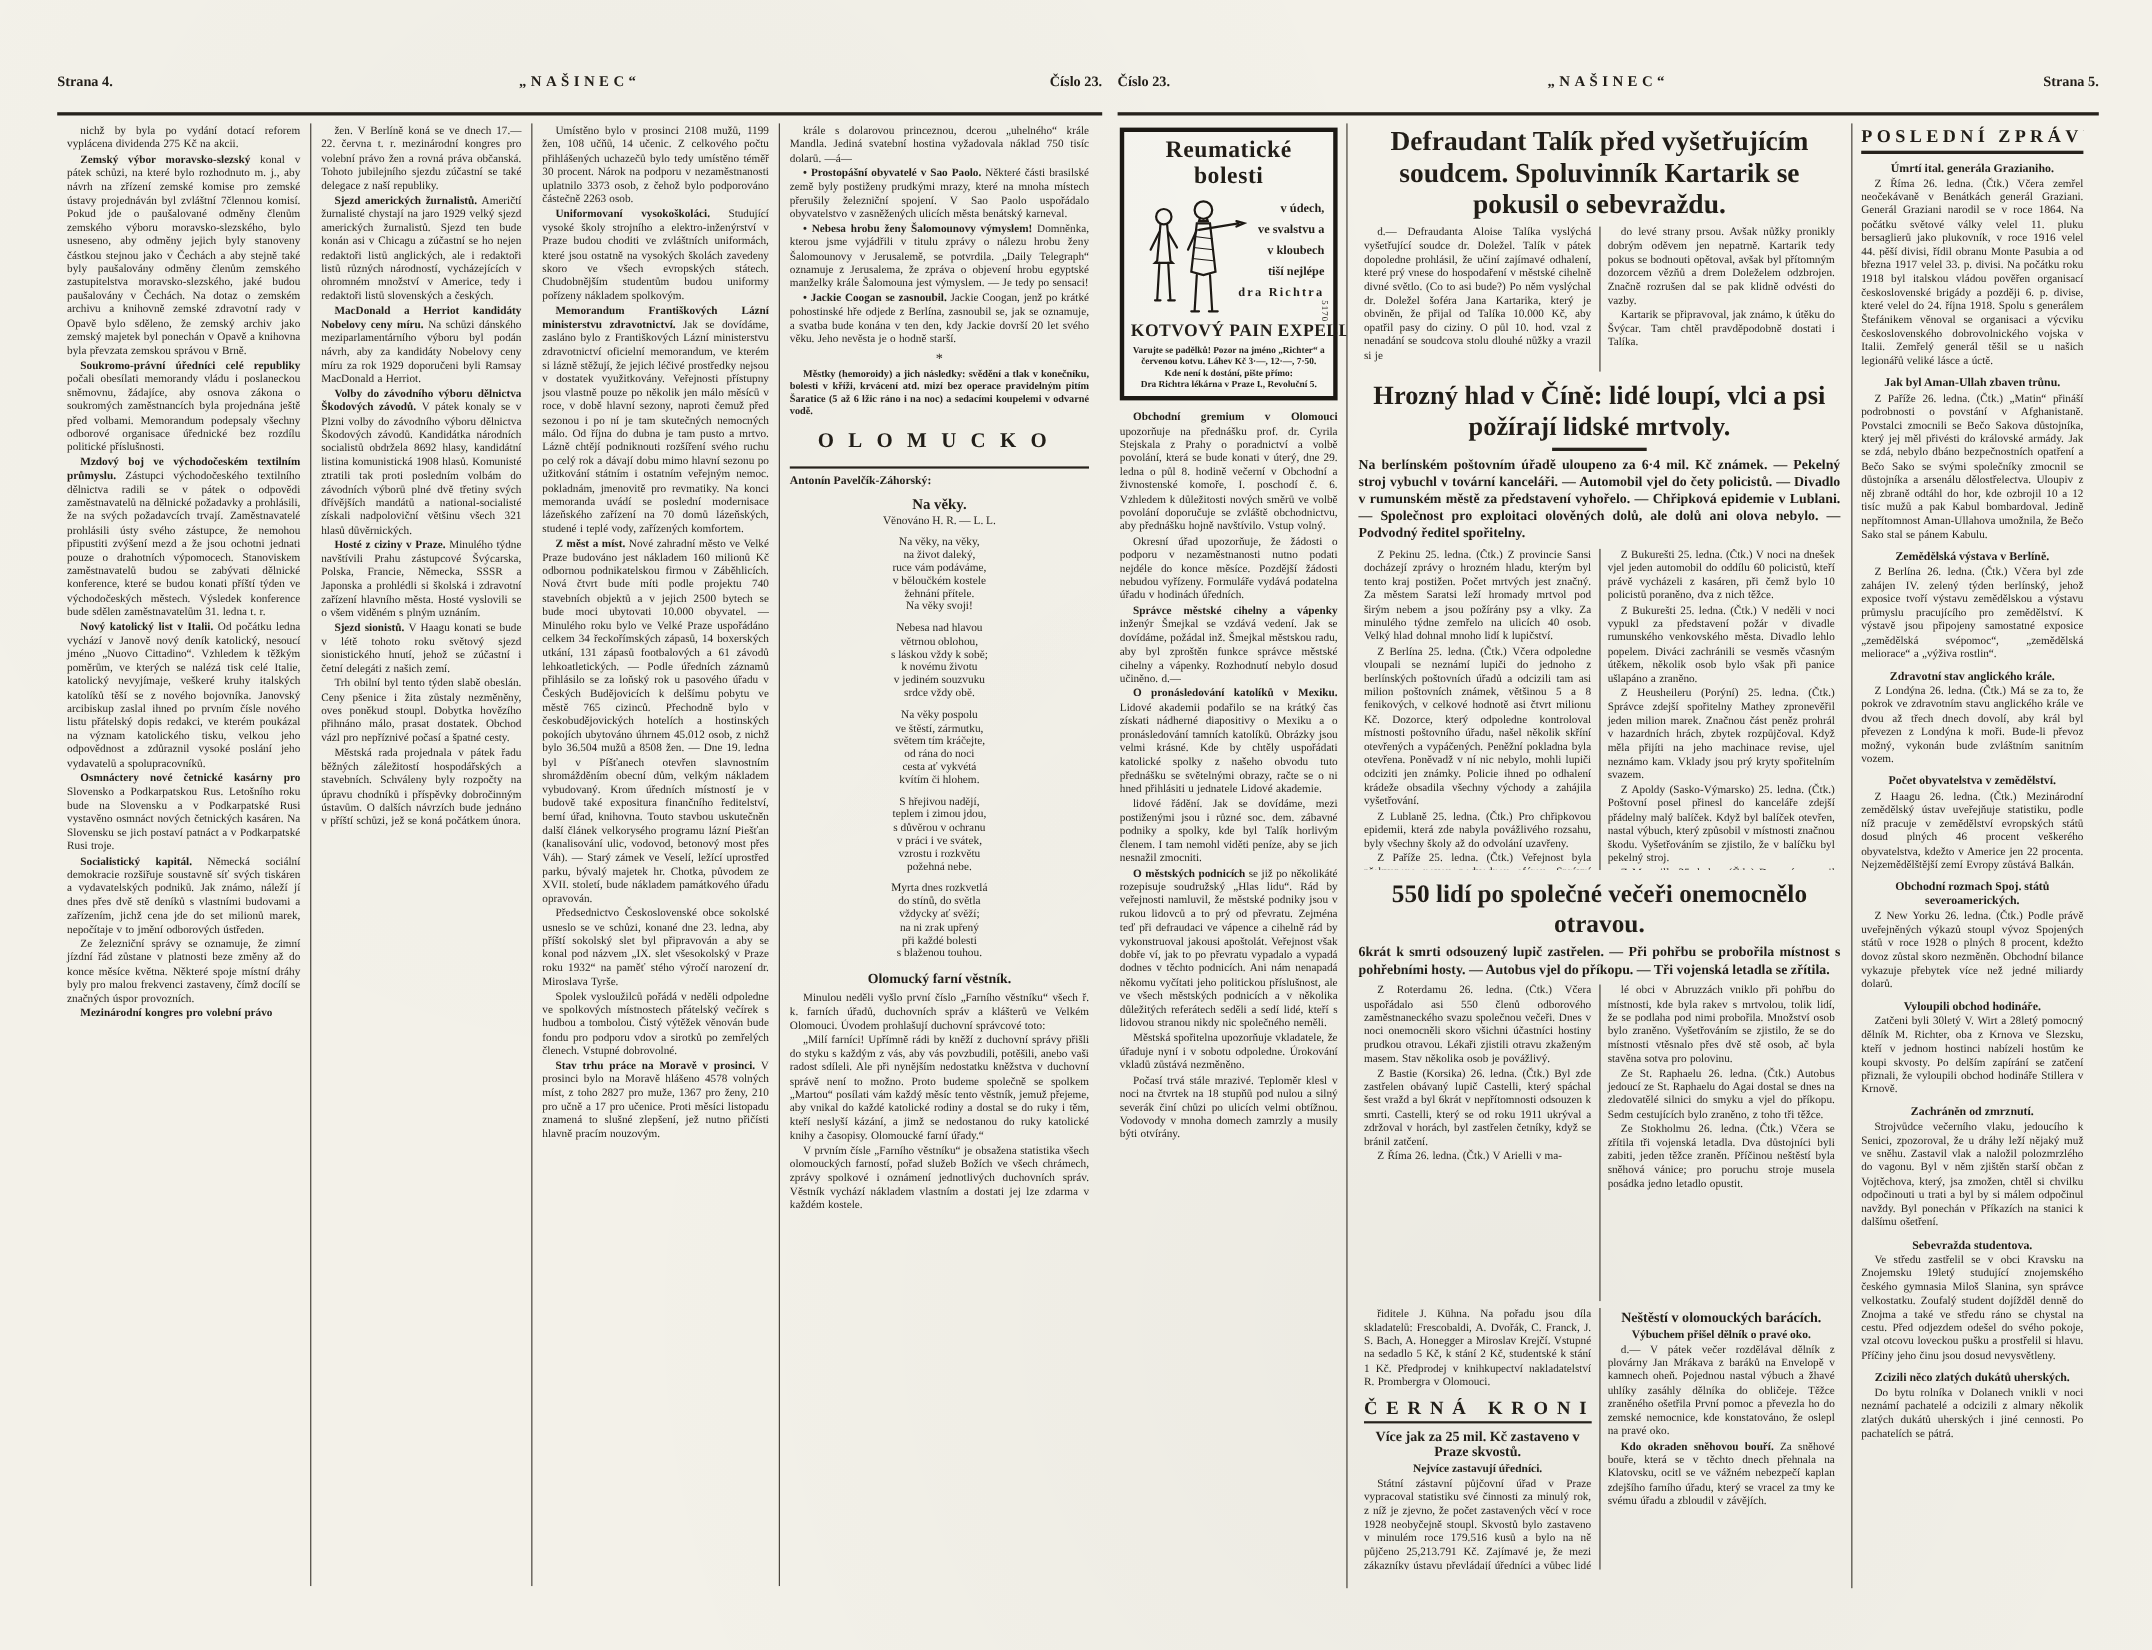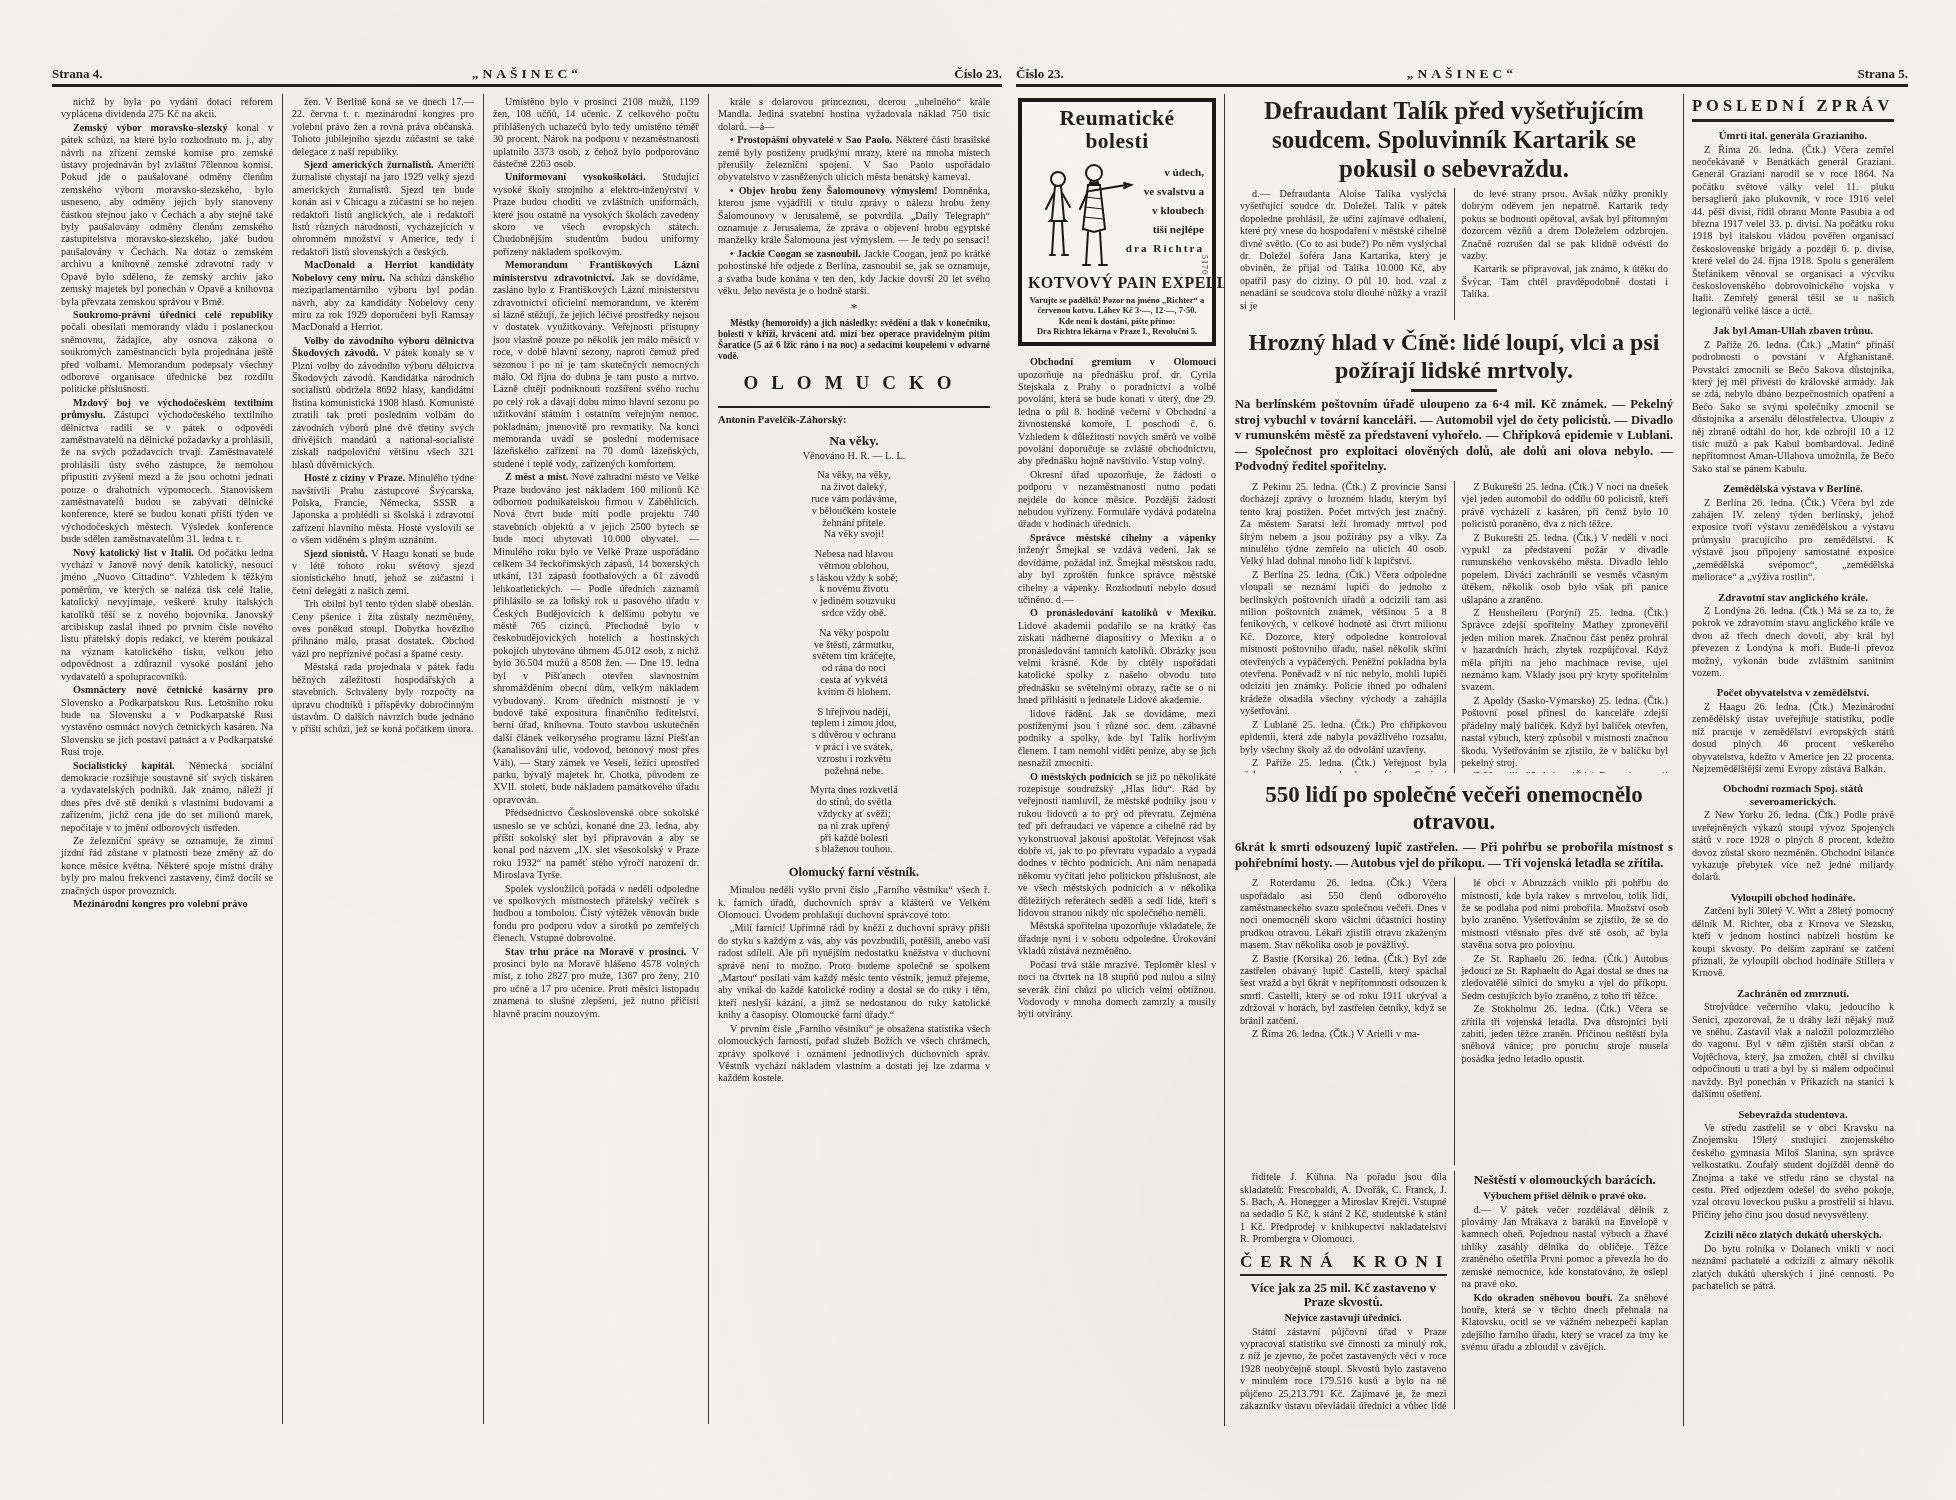--- a/index.html
+++ b/index.html
@@ -12,21 +12,21 @@
   }
   .spread{position:absolute;inset:0;background:
     radial-gradient(circle at 30% 20%, rgba(0,0,0,0.02), transparent 40%),
     radial-gradient(circle at 70% 80%, rgba(0,0,0,0.03), transparent 45%),
     #f3f1e9;}
   .page{position:absolute;top:66px;}
   .page-left{left:52px;width:950px;}
   .page-right{left:1016px;width:892px;}
 
   .pghead{display:grid;grid-template-columns:1fr auto 1fr;align-items:end;
-    border-bottom:3px solid #26221c;padding-bottom:2px;font-weight:bold;font-size:13px;text-align:center;}
+    border-bottom:3px solid #26221c;padding-bottom:20px;font-weight:bold;font-size:13px;text-align:center;}
   .pghead .l{justify-self:start;}
   .pghead .c{justify-self:center;letter-spacing:4px;font-size:13.5px;}
   .pghead .r{justify-self:end;}
 
   .cols{display:flex;margin-top:7px;height:1330px;overflow:hidden;align-items:stretch;}
   .col{padding:2px 9px 0 9px;overflow:hidden;}
   .col + .col{border-left:1px solid #3a352d;}
   .w1{width:212px;} .w2{width:182px;} .w3{width:206px;} .w4{width:272px;}
 
   .par{margin:0 0 1px 0;font-size:10.2px;line-height:12.4px;text-align:justify;
@@ -155,21 +155,21 @@
           <p class="par"><b class="lead">Stav trhu práce na Moravě v prosinci.</b><span>V prosinci bylo na Moravě hlášeno 4578 volných míst, z toho 2827 pro muže, 1367 pro ženy, 210 pro učně a 17 pro učenice. Proti měsíci listopadu znamená to slušné zlepšení, jež nutno přičísti hlavně pracím nouzovým.</span></p>
         </div>
 
       <div class="col w4">
         <div>
 
             <p class="par"><b class="lead"></b><span>krále s dolarovou princeznou, dcerou „uhelného“ krále Mandla. Jediná svatební hostina vyžadovala náklad 750 tisíc dolarů. —á—</span></p>
 
             <p class="par"><b class="lead">• Prostopášní obyvatelé v Sao Paolo.</b><span>Některé části brasilské země byly postiženy prudkými mrazy, které na mnoha místech přerušily železniční spojení. V Sao Paolo uspořádalo obyvatelstvo v zasněžených ulicích města benátský karneval.</span></p>
 
-            <p class="par"><b class="lead">• Objev hrobu ženy Šalomounovy výmyslem!</b><span>Domněnka, kterou jsme vyjádřili v titulu zprávy o nálezu hrobu ženy Šalomounovy v Jerusalemě, se potvrdila. „Daily Telegraph“ oznamuje z Jerusalema, že zpráva o objevení hrobu egyptské manželky krále Šalomouna jest výmyslem. — Je tedy po sensaci!</span></p>
+            <p class="par"><b class="lead">• Nebesa hrobu ženy Šalomounovy výmyslem!</b><span>Domněnka, kterou jsme vyjádřili v titulu zprávy o nálezu hrobu ženy Šalomounovy v Jerusalemě, se potvrdila. „Daily Telegraph“ oznamuje z Jerusalema, že zpráva o objevení hrobu egyptské manželky krále Šalomouna jest výmyslem. — Je tedy po sensaci!</span></p>
 
             <p class="par"><b class="lead">• Jackie Coogan se zasnoubil.</b><span>Jackie Coogan, jenž po krátké pohostinské hře odjede z Berlína, zasnoubil se, jak se oznamuje, a svatba bude konána v ten den, kdy Jackie dovrší 20 let svého věku. Jeho nevěsta je o hodně starší.</span></p>
           </div>
         <div class="star-div">*</div>
         <p class="par small-bold">Městky (hemoroidy) a jich následky: svědění a tlak v konečníku, bolesti v kříži, krvácení atd. mizí bez operace pravidelným pitím Šaratice (5 až 6 lžic ráno i na noc) a sedacími koupelemi v odvarné vodě.</p>
 
         <h2 class="sect-head">OLOMUCKO</h2>
         <div class="byline">Antonín Pavelčík-Záhorský:</div>
         <div class="poem-title">Na věky.</div>
         <div class="poem-ded">Věnováno H. R. — L. L.</div>

